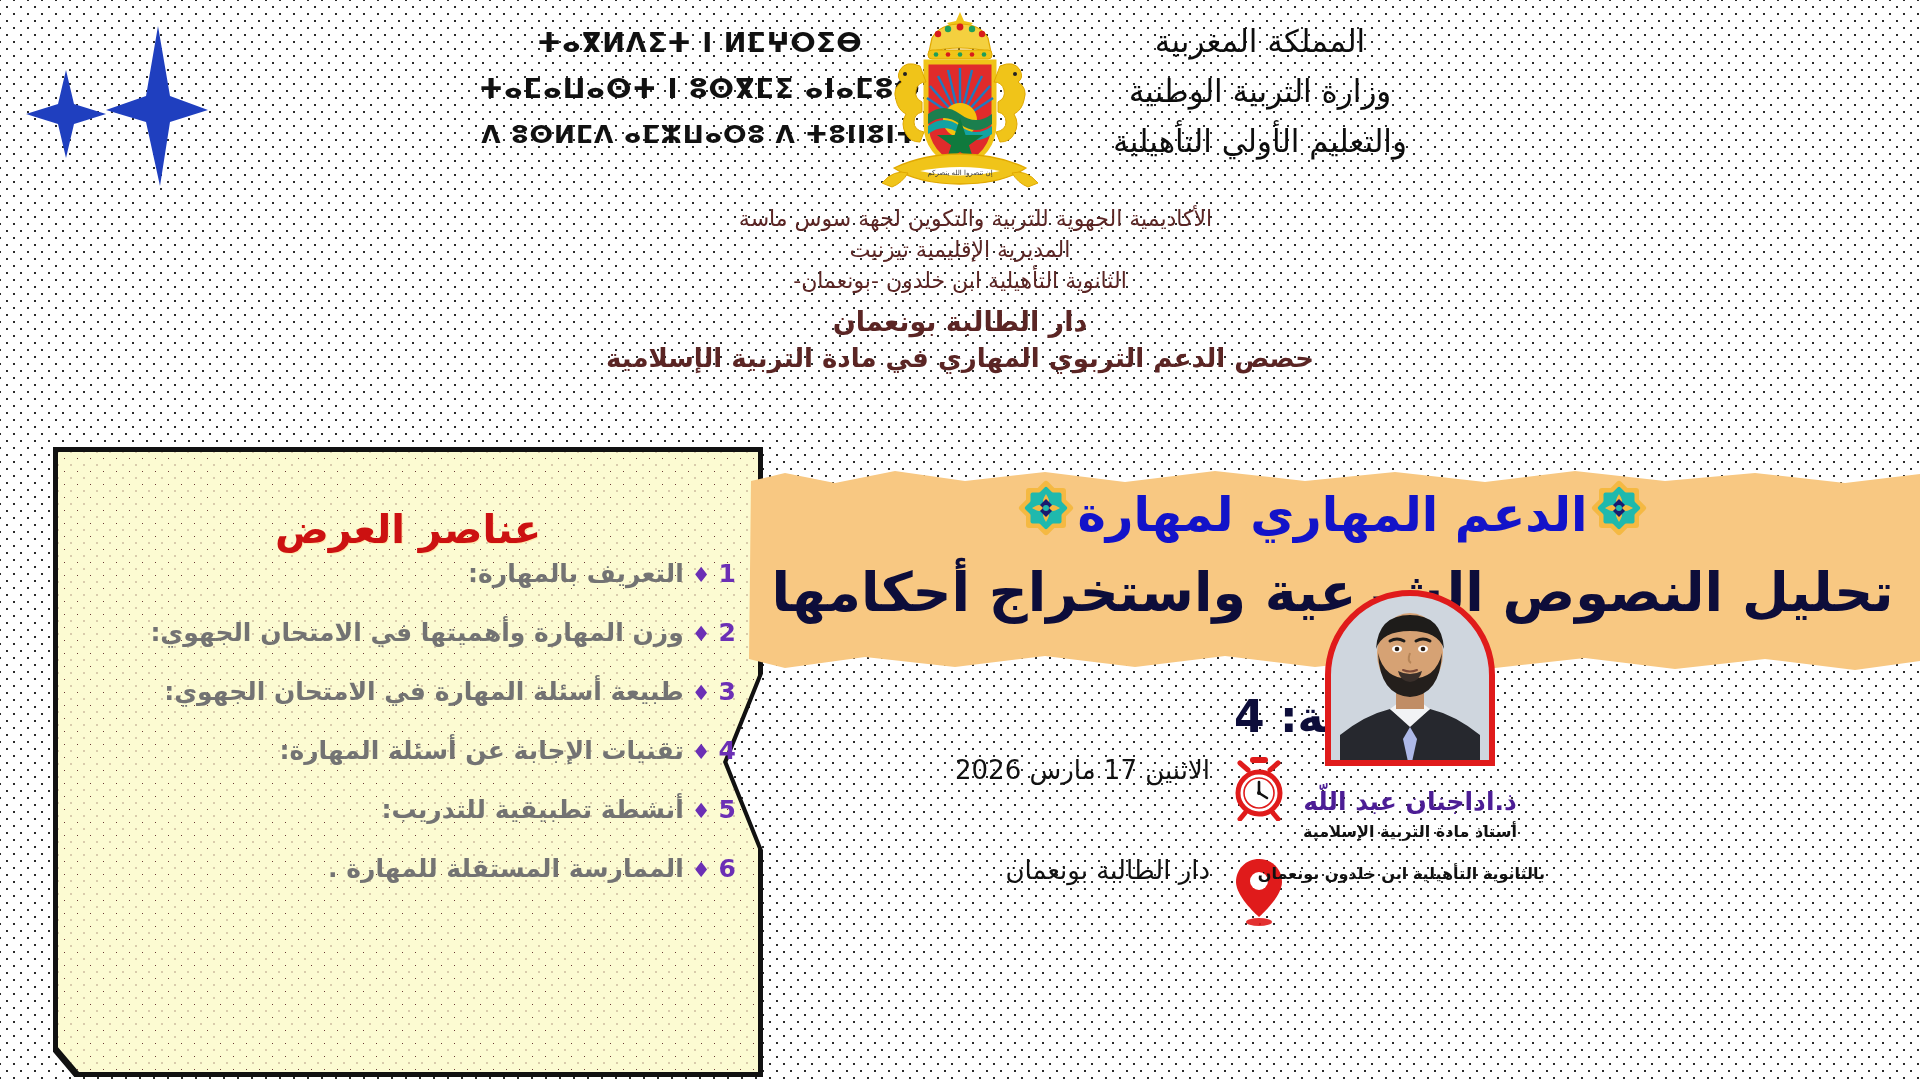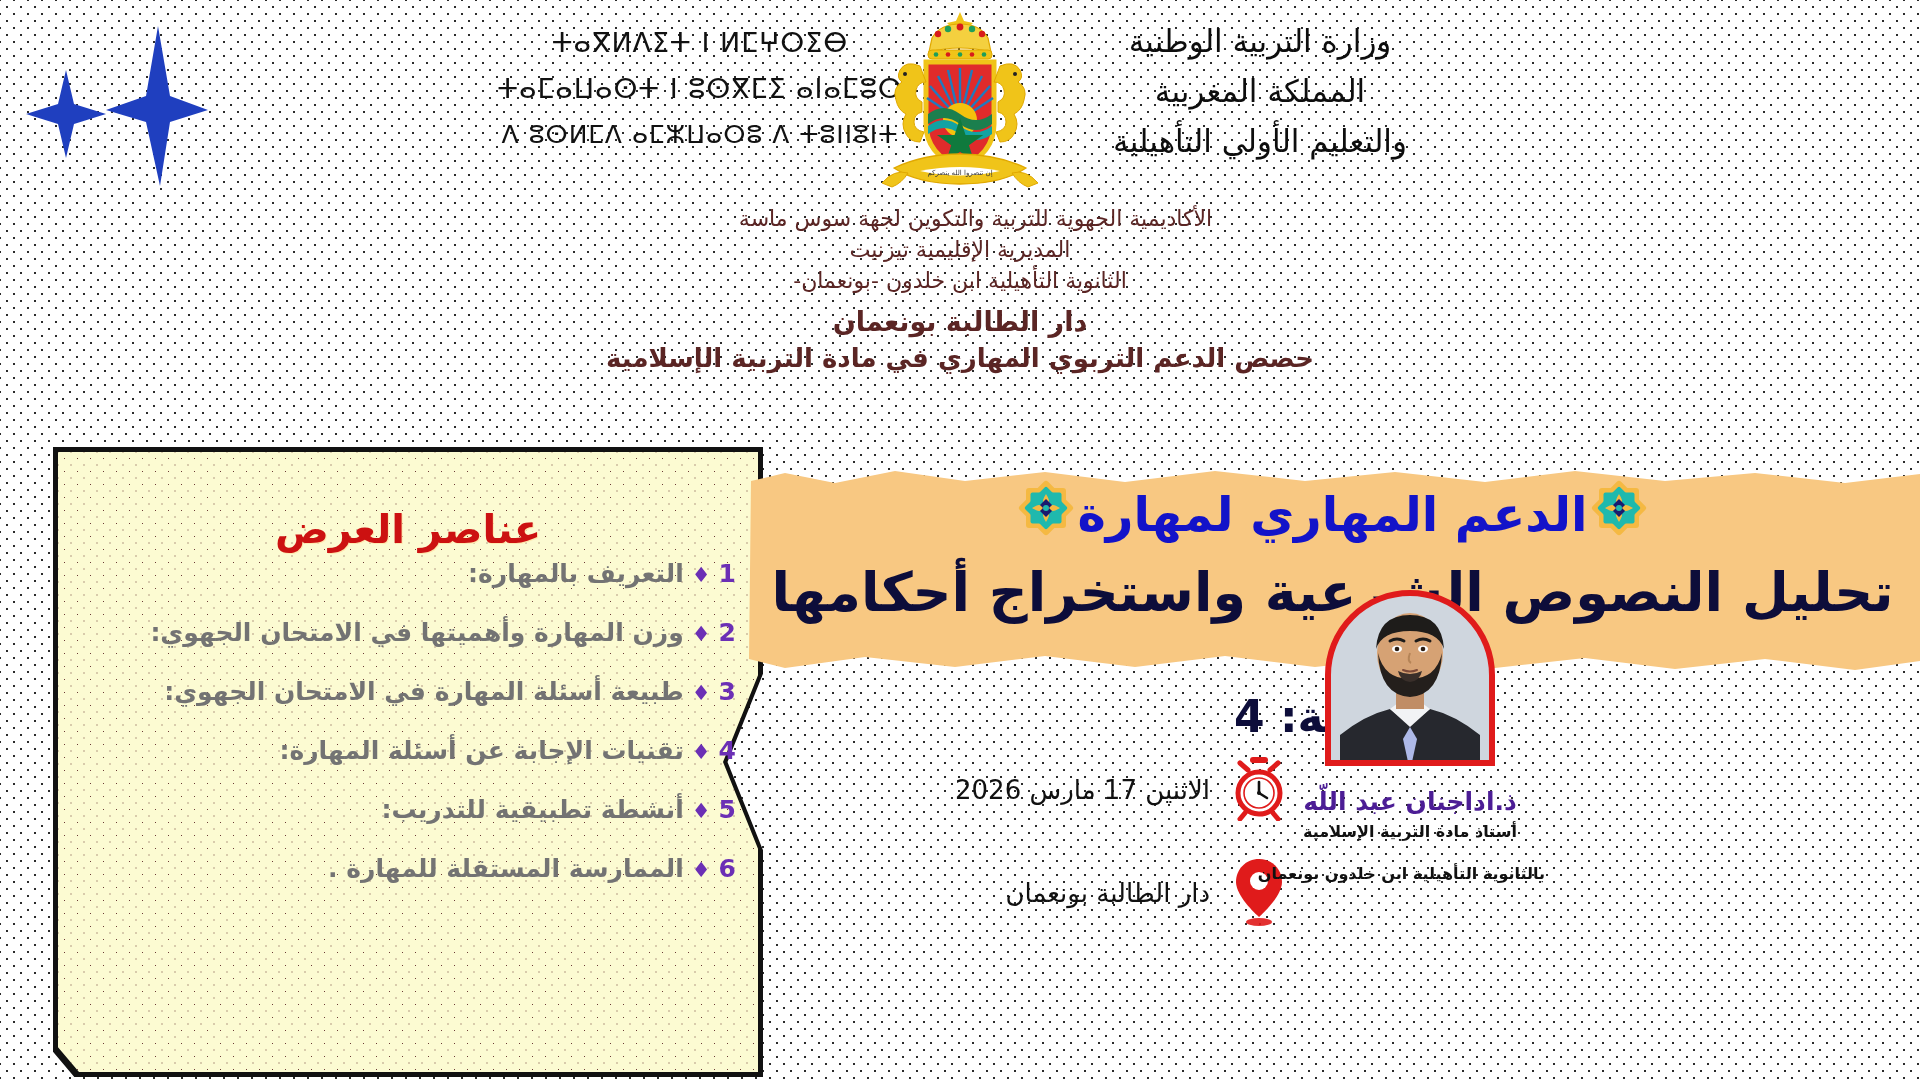--- a/index.html
+++ b/index.html
@@ -21,21 +21,21 @@
   
   .star-deco { position: absolute; left: 20px; top: 18px; width: 190px; height: 170px; }
 
   
   .header { position: absolute; left: 0; top: 0; width: 1920px; height: 210px; }
 
   .tifinagh {
     position: absolute; right: 960px; top: 20px; width: 520px;
     direction: ltr; text-align: center;
     font-family: "DejaVu Sans", sans-serif;
-    font-size: 27px; font-weight: 400; color: #111;
+    font-size: 27px; font-weight: 700; color: #111;
     line-height: 1.72; letter-spacing: 1px;
     white-space: nowrap;
   }
   .tifinagh div:nth-child(3) { font-size: 25px; }
 
   .crest { position: absolute; left: 50%; top: 8px; transform: translateX(-50%); width: 200px; height: 185px; }
 
   .ministry {
     position: absolute; left: 1035px; top: 16px; width: 450px;
     text-align: center; direction: rtl;
@@ -121,21 +121,21 @@
   }
   .b-line3 {
     position: absolute; right: 24px; left: 24px; top: 236px;
     direction: rtl; text-align: center;
     font-family: "DejaVu Sans", "Liberation Sans", sans-serif;
     font-size: 44px; font-weight: 700; color: #0d0d3a;
   }
 
   .meta { position: absolute; left: 125px; top: 300px; width: 420px; }
   .meta-row {
-    display: flex; align-items: center; direction: rtl;
+    display: flex; align-items: flex-start; direction: rtl;
     gap: 18px; margin-bottom: 30px; justify-content: flex-start;
   }
   .meta-txt {
     font-family: "DejaVu Sans", "Liberation Sans", sans-serif;
     font-size: 26px; font-weight: 400; color: #111; white-space: nowrap;
   }
 
   
   .teacher { position: absolute; left: 530px; top: 120px; width: 270px; }
   .photo-frame {
@@ -222,22 +222,22 @@
         <path d="M34 160 q30 -14 66 -14 q36 0 66 14 q-24 16 -66 16 q-42 0 -66 -16z" fill="#f0c419" stroke="#e0a800" stroke-width="1.3"></path>
         <path d="M60 163 q40 -8 80 0 q-40 9 -80 0z" fill="#fff"></path>
         <text x="100" y="167" font-size="7" text-anchor="middle" fill="#333" font-family="'DejaVu Sans',sans-serif">إن تنصروا الله ينصركم</text>
       </g>
       <path d="M22 175 q12 -14 26 -10 q-6 10 -16 14z" fill="#f0c419" stroke="#e0a800" stroke-width="1"></path>
       <path d="M178 175 q-12 -14 -26 -10 q6 10 16 14z" fill="#f0c419" stroke="#e0a800" stroke-width="1"></path>
     </svg>
   </div>
 
   <div class="ministry">
+    <div>المملكة المغربية</div>
     <div>وزارة التربية الوطنية</div>
-    <div>المملكة المغربية</div>
     <div>والتعليم الأولي التأهيلية</div>
   </div>
 </div>
 
 <div class="subhead">
   <div class="l1">الأكاديمية الجهوية للتربية والتكوين لجهة سوس ماسة</div>
   <div class="l2">المديرية الإقليمية تيزنيت</div>
   <div class="l3">الثانوية التأهيلية ابن خلدون -بونعمان-</div>
   <div class="l4">دار الطالبة بونعمان</div>
   <div class="l5">حصص الدعم التربوي المهاري في مادة التربية الإسلامية</div>

